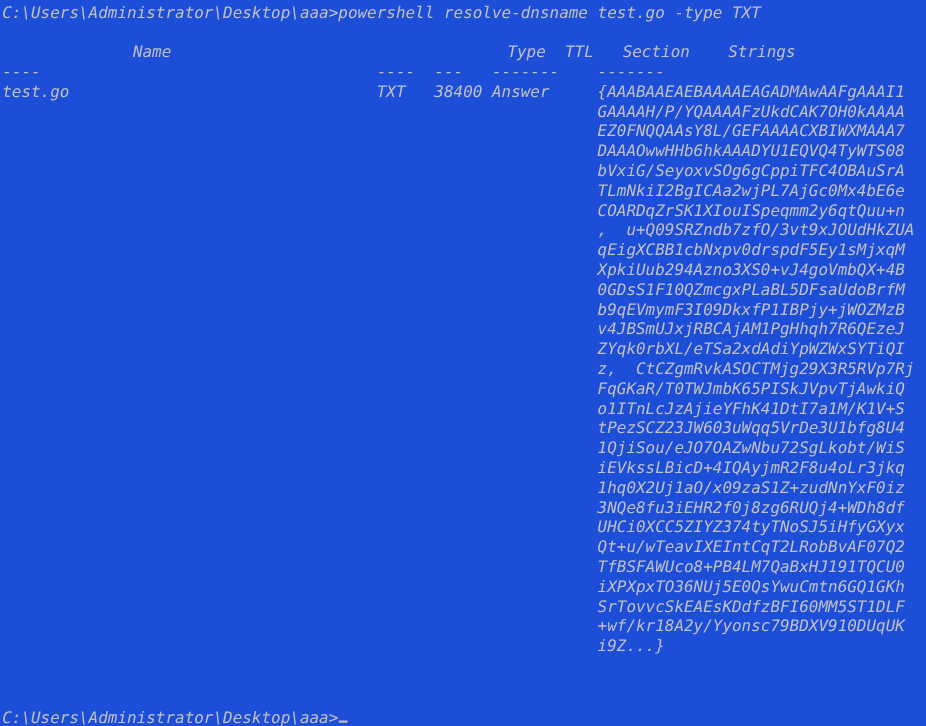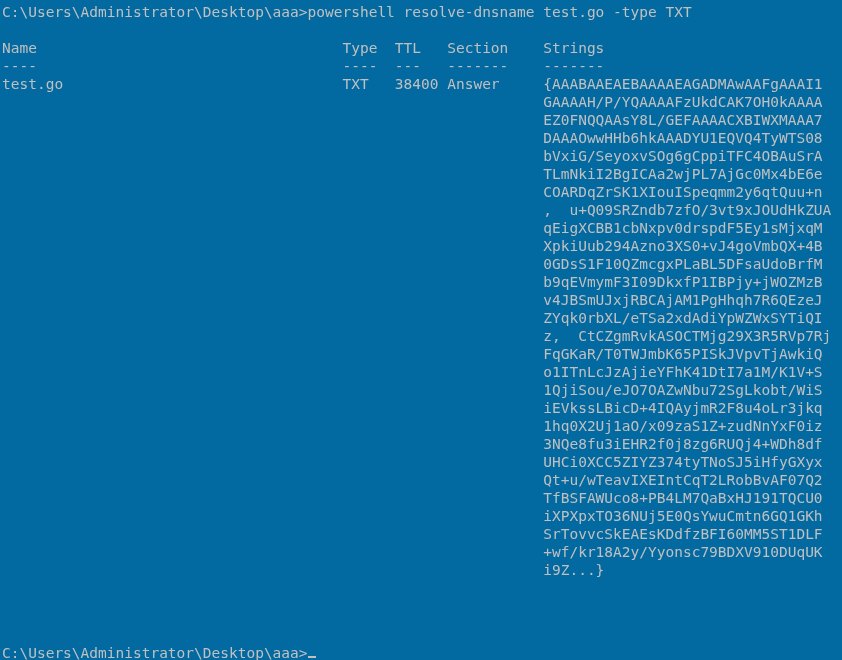--- a/index.html
+++ b/index.html
@@ -10,26 +10,27 @@
   body {
     width: 842px;
     height: 660px;
     overflow: hidden;
     font-family: "DejaVu Sans Mono", "Liberation Mono", monospace;
   }
   #terminal {
     position: relative;
     width: 842px;
     height: 660px;
-    background: #0369a1;
+    background: #1d4ed8;
     color: #c0c0c0;
     font-family: "DejaVu Sans Mono", "Liberation Mono", monospace;
     font-size: 14.5px;
     line-height: 18px;
     letter-spacing: 0px;
+    font-style: italic;
   }
   .screen {
     position: absolute;
     left: 2px;
     top: 3px;
     width: 840px;
   }
   .row {
     height: 18px;
     line-height: 18px;
@@ -51,21 +52,21 @@
   }
   .cursor {
     display: inline-block;
     width: 8px;
     height: 2px;
     background: #c0c0c0;
     vertical-align: baseline;
     margin-bottom: 0px;
   }
   .cmdline { color: #c0c0c0; }
-  .hdr { color: #c0c0c0; }
+  .hdr { color: #c0c0c0; text-align: center; }
   .sep { color: #c0c0c0; }
   .data { color: #c0c0c0; }
   .strwrap { color: #c0c0c0; }
 </style>
 </head>
 <body>
 
 <div id="terminal">
   <div class="screen">
 
@@ -88,20 +89,21 @@
     <div class="row strwrap">                                                              ,  u+Q09SRZndb7zfO/3vt9xJOUdHkZUA</div>
     <div class="row strwrap">                                                              qEigXCBB1cbNxpv0drspdF5Ey1sMjxqM</div>
     <div class="row strwrap">                                                              XpkiUub294Azno3XS0+vJ4goVmbQX+4B</div>
     <div class="row strwrap">                                                              0GDsS1F10QZmcgxPLaBL5DFsaUdoBrfM</div>
     <div class="row strwrap">                                                              b9qEVmymF3I09DkxfP1IBPjy+jWOZMzB</div>
     <div class="row strwrap">                                                              v4JBSmUJxjRBCAjAM1PgHhqh7R6QEzeJ</div>
     <div class="row strwrap">                                                              ZYqk0rbXL/eTSa2xdAdiYpWZWxSYTiQI</div>
     <div class="row strwrap">                                                              z,  CtCZgmRvkASOCTMjg29X3R5RVp7Rj</div>
     <div class="row strwrap">                                                              FqGKaR/T0TWJmbK65PISkJVpvTjAwkiQ</div>
     <div class="row strwrap">                                                              o1ITnLcJzAjieYFhK41DtI7a1M/K1V+S</div>
+    <div class="row strwrap">                                                              tPezSCZ23JW603uWqq5VrDe3U1bfg8U4</div>
     <div class="row strwrap">                                                              1QjiSou/eJO7OAZwNbu72SgLkobt/WiS</div>
     <div class="row strwrap">                                                              iEVkssLBicD+4IQAyjmR2F8u4oLr3jkq</div>
     <div class="row strwrap">                                                              1hq0X2Uj1aO/x09zaS1Z+zudNnYxF0iz</div>
     <div class="row strwrap">                                                              3NQe8fu3iEHR2f0j8zg6RUQj4+WDh8df</div>
     <div class="row strwrap">                                                              UHCi0XCC5ZIYZ374tyTNoSJ5iHfyGXyx</div>
     <div class="row strwrap">                                                              Qt+u/wTeavIXEIntCqT2LRobBvAF07Q2</div>
     <div class="row strwrap">                                                              TfBSFAWUco8+PB4LM7QaBxHJ191TQCU0</div>
     <div class="row strwrap">                                                              iXPXpxTO36NUj5E0QsYwuCmtn6GQ1GKh</div>
     <div class="row strwrap">                                                              SrTovvcSkEAEsKDdfzBFI60MM5ST1DLF</div>
     <div class="row strwrap">                                                              +wf/kr18A2y/Yyonsc79BDXV910DUqUK</div>

